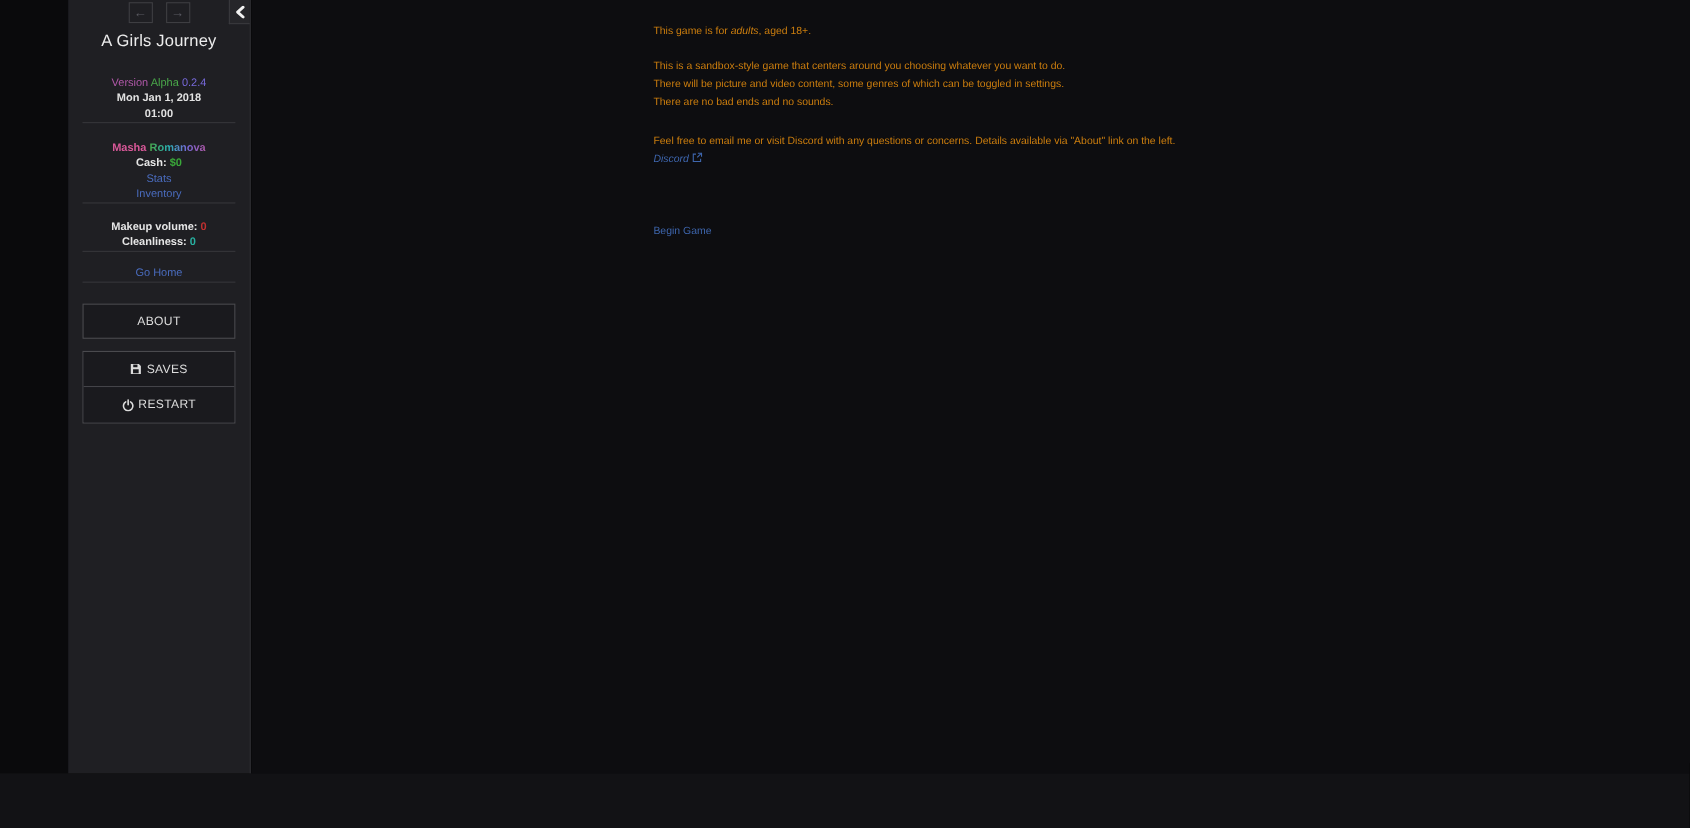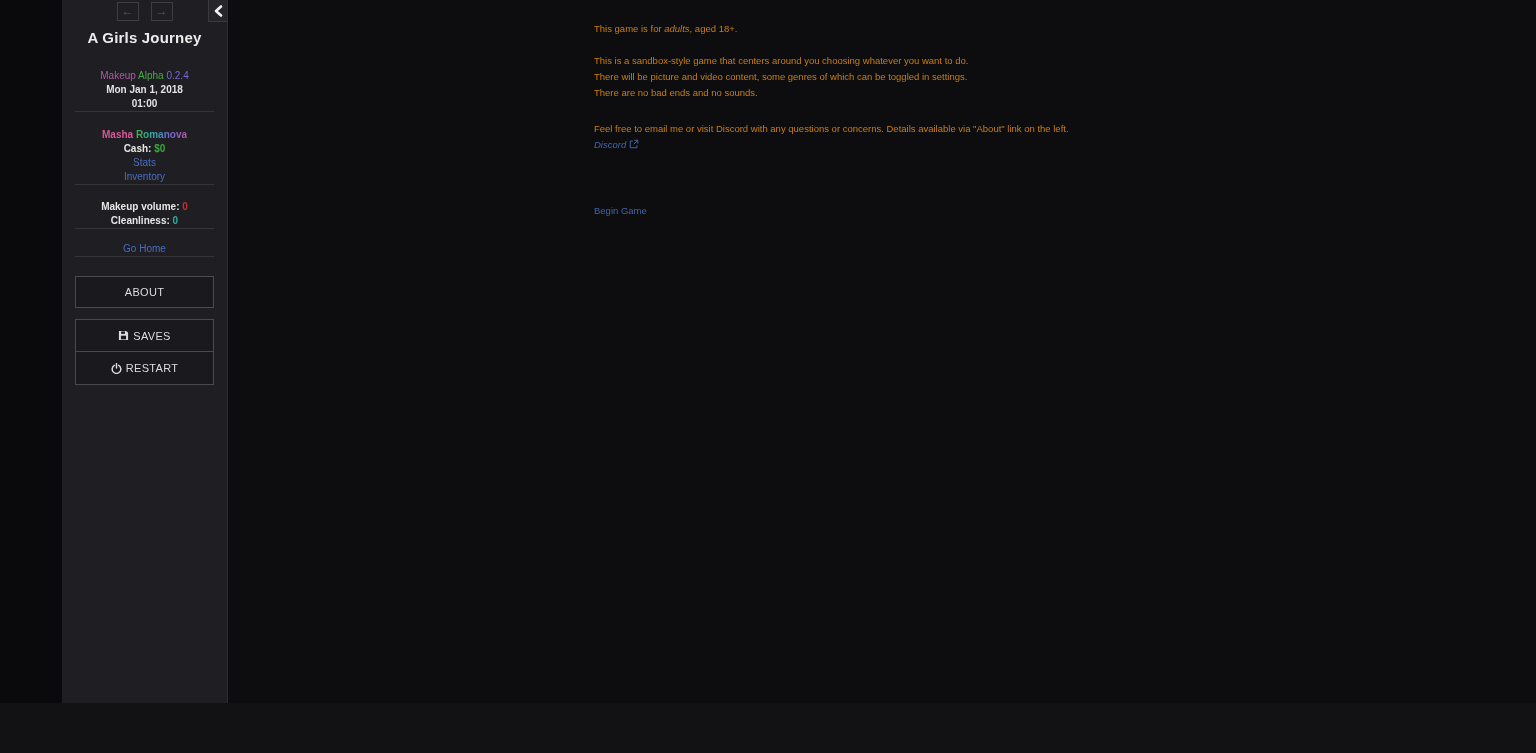--- a/index.html
+++ b/index.html
@@ -50,21 +50,21 @@
     background: #26262a;
     border: 1px solid #3a3a3e;
     border-top: 0; border-right: 0;
     padding: 0; display: flex; align-items: center; justify-content: center;
     cursor: pointer;
   }
 
   .game-title {
     margin: 7px 0 0 0;
     font-size: 15px; line-height: 17px;
-    font-weight: bold; color: #ececec;
+    font-weight: normal; color: #ececec;
     letter-spacing: 0.2px;
   }
 
   .version-line { margin-top: 23px; font-size: 10px; line-height: 14px; }
   .v-label   { color: #b058a8; }
   .v-channel { color: #4aa84a; }
   .v-number  { color: #7668d8; }
 
   .date-line, .time-line { font-size: 10px; line-height: 14px; font-weight: bold; color: #e2e2e2; }
 
@@ -155,21 +155,21 @@
     <button id="collapse-btn">
       <svg width="10" height="12" viewBox="0 0 10 12">
         <polyline points="8,1.5 3,6 8,10.5" fill="none" stroke="#f2f2f2" stroke-width="2.6" stroke-linecap="round" stroke-linejoin="round"></polyline>
       </svg>
     </button>
 
     <div class="sidebar-inner">
       <h1 class="game-title">A Girls Journey</h1>
 
       <div class="version-line">
-        <span class="v-label">Makeup</span>
+        <span class="v-label">Version</span>
         <span class="v-channel">Alpha</span>
         <span class="v-number">0.2.4</span>
       </div>
       <div class="date-line">Mon Jan 1, 2018</div>
       <div class="time-line">01:00</div>
 
       <hr class="divider hr1">
 
       <div class="char-name">
         <span class="char-first">Masha</span>

